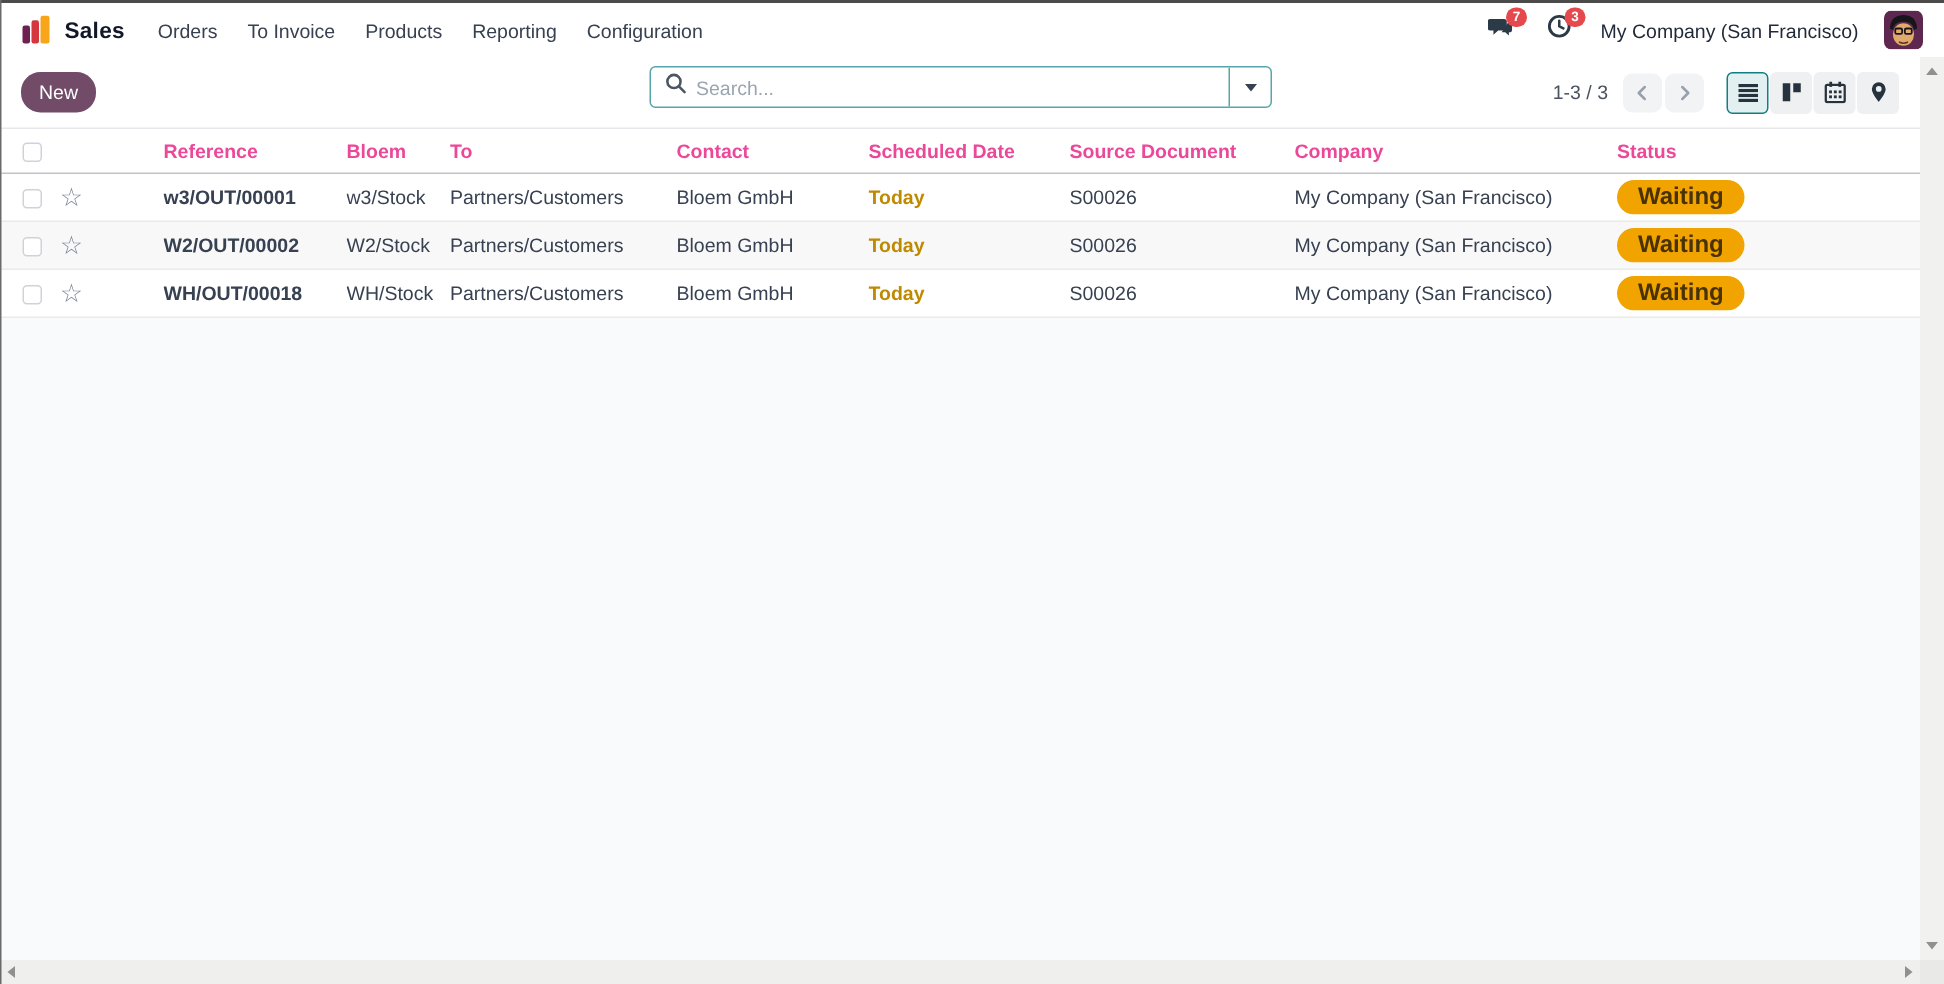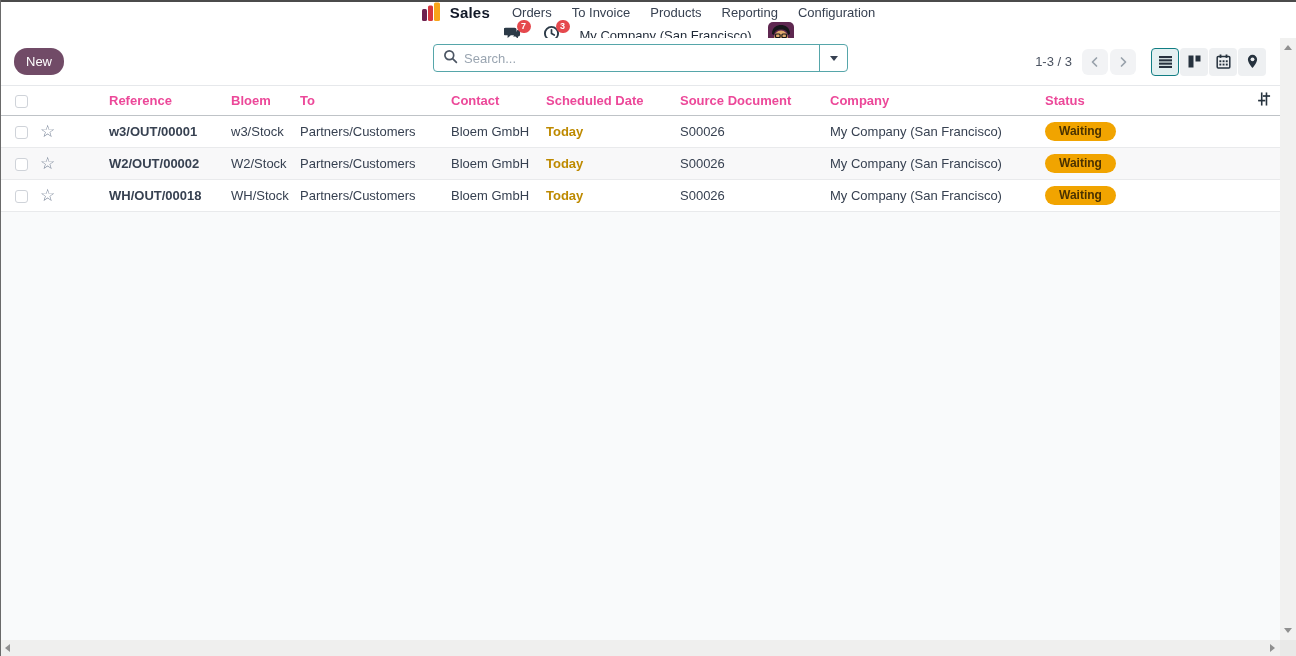--- a/index.html
+++ b/index.html
@@ -4,21 +4,21 @@
 <style>
   * { margin:0; padding:0; box-sizing:border-box; }
   html,body { width:1296px; height:656px; overflow:hidden; }
   body { font-family:"Liberation Sans", sans-serif; background:#fff; position:relative; }
 
   .edge-top { position:absolute; top:0; left:0; right:0; height:2px; background:#4b4b4b; z-index:50; }
   .edge-left { position:absolute; top:0; left:0; bottom:0; width:1px; background:#6a6a6a; z-index:50; }
 
   
   .topnav { position:absolute; top:2px; left:0; right:0; height:36px; background:#fff;
-            display:flex; align-items:center; justify-content:space-between; padding:0 14px;flex-direction:column; }
+            display:flex; align-items:center; justify-content:space-between; padding:0 14px; }
   .nav-left { display:flex; align-items:center; }
   .logo { width:20px; height:20px; display:inline-flex; margin-right:9px; }
   .app-name { font-size:15px; font-weight:600; color:#111827; letter-spacing:.2px; }
   .menu { display:flex; align-items:center; gap:20px; margin-left:22px; }
   .menu a { font-size:13px; color:#374151; text-decoration:none; cursor:pointer; }
   .nav-right { display:flex; align-items:center; gap:17px; }
   .nav-icon-wrap { position:relative; width:22px; height:20px; display:flex; align-items:center; justify-content:center; cursor:pointer; }
   .nav-badge { position:absolute; top:-5px; right:-7px; background:#e5484d; color:#fff;
                font-size:9px; font-weight:700; line-height:1; padding:2px 4px; min-width:14px;
                text-align:center; border-radius:9px; }
@@ -67,33 +67,33 @@
   .lv-row { display:flex; align-items:center; height:32px; background:#fff;
             border-bottom:1px solid #e9eaec; font-size:13px; color:#374151; cursor:pointer; }
   .lv-rows > .lv-row:nth-child(2) { background:#f8f8f9; }
 
   .c-check   { width:36px;  flex:none; padding-left:14px; }
   .c-star    { width:72px;  flex:none; padding-left:3px; }
   .c-ref     { width:122px; flex:none; }
   .c-from    { width:69px;  flex:none; }
   .c-to      { width:151px; flex:none; }
   .c-contact { width:95px;  flex:none; }
-  .c-sched   { width:134px; flex:none; }
+  .c-sched   { width:134px; flex:none;margin-left:33px; }
   .c-source  { width:150px; flex:none; }
   .c-company { width:215px; flex:none; }
   .c-status  { width:195px; flex:none; }
   .c-adjust  { width:40px;  flex:none; display:flex; justify-content:flex-end; padding-right:9px; }
 
   .cell { white-space:nowrap; overflow:hidden; }
   .ref { font-weight:700; }
   .today { color:#BE8A00; font-weight:700; }
   .checkbox { display:inline-block; width:13px; height:13px; border:1px solid #cfd3d9;
               border-radius:3px; background:#fff; vertical-align:middle; cursor:pointer; }
   .star { font-size:17px; color:#7a8699; line-height:1; cursor:pointer; }
-  .badge-status { display:inline-block; background:#F1A400; color:#4a3200; font-size:12px;
+  .badge-status { display:inline-block; background:#F1A400; color:#4a3200; font-size:16px;
                   font-weight:700; padding:3px 14px; border-radius:20px; line-height:1.1; }
 
   
   .vscroll { position:absolute; top:38px; right:0; width:16px; bottom:16px; background:#f1f1f0; }
   .hscroll { position:absolute; left:0; bottom:0; right:16px; height:16px; background:#efefee; }
   .scroll-corner { position:absolute; right:0; bottom:0; width:16px; height:16px; background:#e9e9e8; }
   .arr { position:absolute; width:0; height:0; }
   .arr-up    { left:4px; top:7px;    border-left:4px solid transparent; border-right:4px solid transparent; border-bottom:5px solid #909090; }
   .arr-down  { left:4px; bottom:7px; border-left:4px solid transparent; border-right:4px solid transparent; border-top:5px solid #909090; }
   .arr-left  { left:5px; top:4px;    border-top:4px solid transparent; border-bottom:4px solid transparent; border-right:5px solid #909090; }

